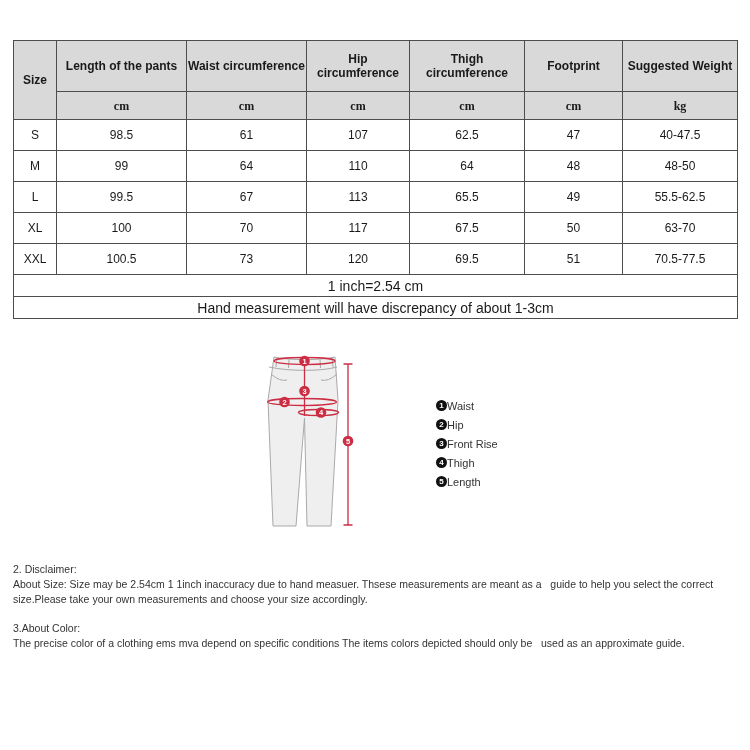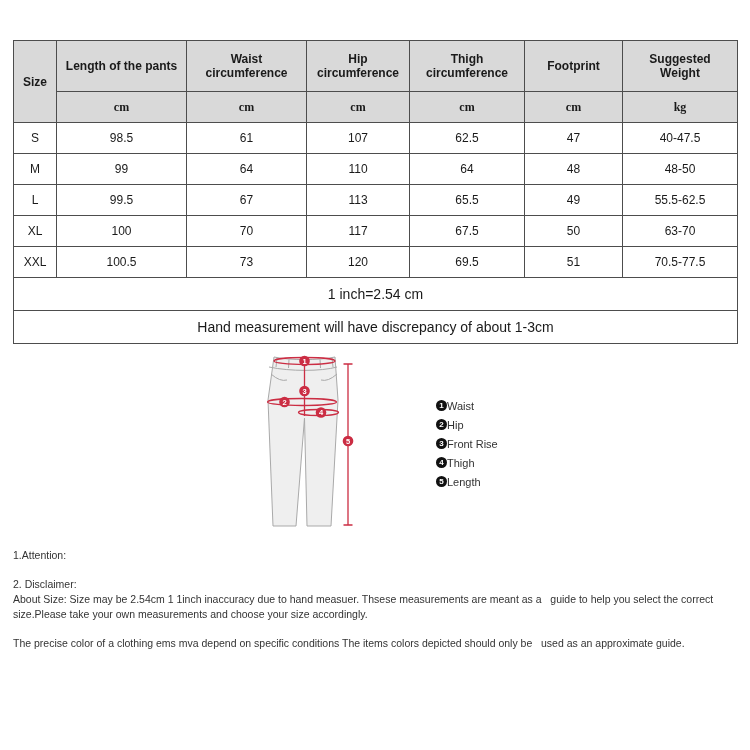--- a/index.html
+++ b/index.html
@@ -9,21 +9,21 @@
     font-family:"Liberation Sans", sans-serif; overflow:hidden;
   }
 
   
   .size-table {
     position:absolute; left:13px; top:40px; width:724px;
     border-collapse:collapse; table-layout:fixed;
   }
   .size-table th, .size-table td {
     border:1px solid #4d4d4d; text-align:center; vertical-align:middle;
-    padding:8px; color:#1a1a1a;
+    padding:0; color:#1a1a1a;
   }
   .size-table thead th {
     background:#d9d9d9; font-weight:bold; font-size:12px; line-height:14px;
   }
   .size-table tr.head-row  { height:51px; }
   .size-table tr.units-row { height:28px;font-family:Liberation Serif, serif; }
   .size-table tbody tr.data-row { height:31px; }
   .size-table tbody td { font-size:12px; font-weight:normal; background:#ffffff; }
   .size-table tr.note-row td {
     height:22px; font-size:14px; font-weight:normal; background:#ffffff;
@@ -184,22 +184,22 @@
     <span class="legend-label">Thigh</span>
   </div>
   <div class="legend-item">
     <span class="legend-num">5</span>
     <span class="legend-label">Length</span>
   </div>
 </div>
 
 <div class="notes">
   <div class="note-block">
-    <div class="note-title">1.Attention:</div>
   </div>
   <div class="note-block">
     <div class="note-title">2. Disclaimer:</div>
     <div class="note-body">About Size: Size may be 2.54cm 1 1inch inaccuracy due to hand measuer. Thsese measurements are meant as a   guide to help you select the correct size.Please take your own measurements and choose your size accordingly.</div>
   </div>
   <div class="note-block">
+    <div class="note-title">3.About Color:</div>
     <div class="note-body">The precise color of a clothing ems mva depend on specific conditions The items colors depicted should only be   used as an approximate guide.</div>
   </div>
 </div>
 
 </body></html>

